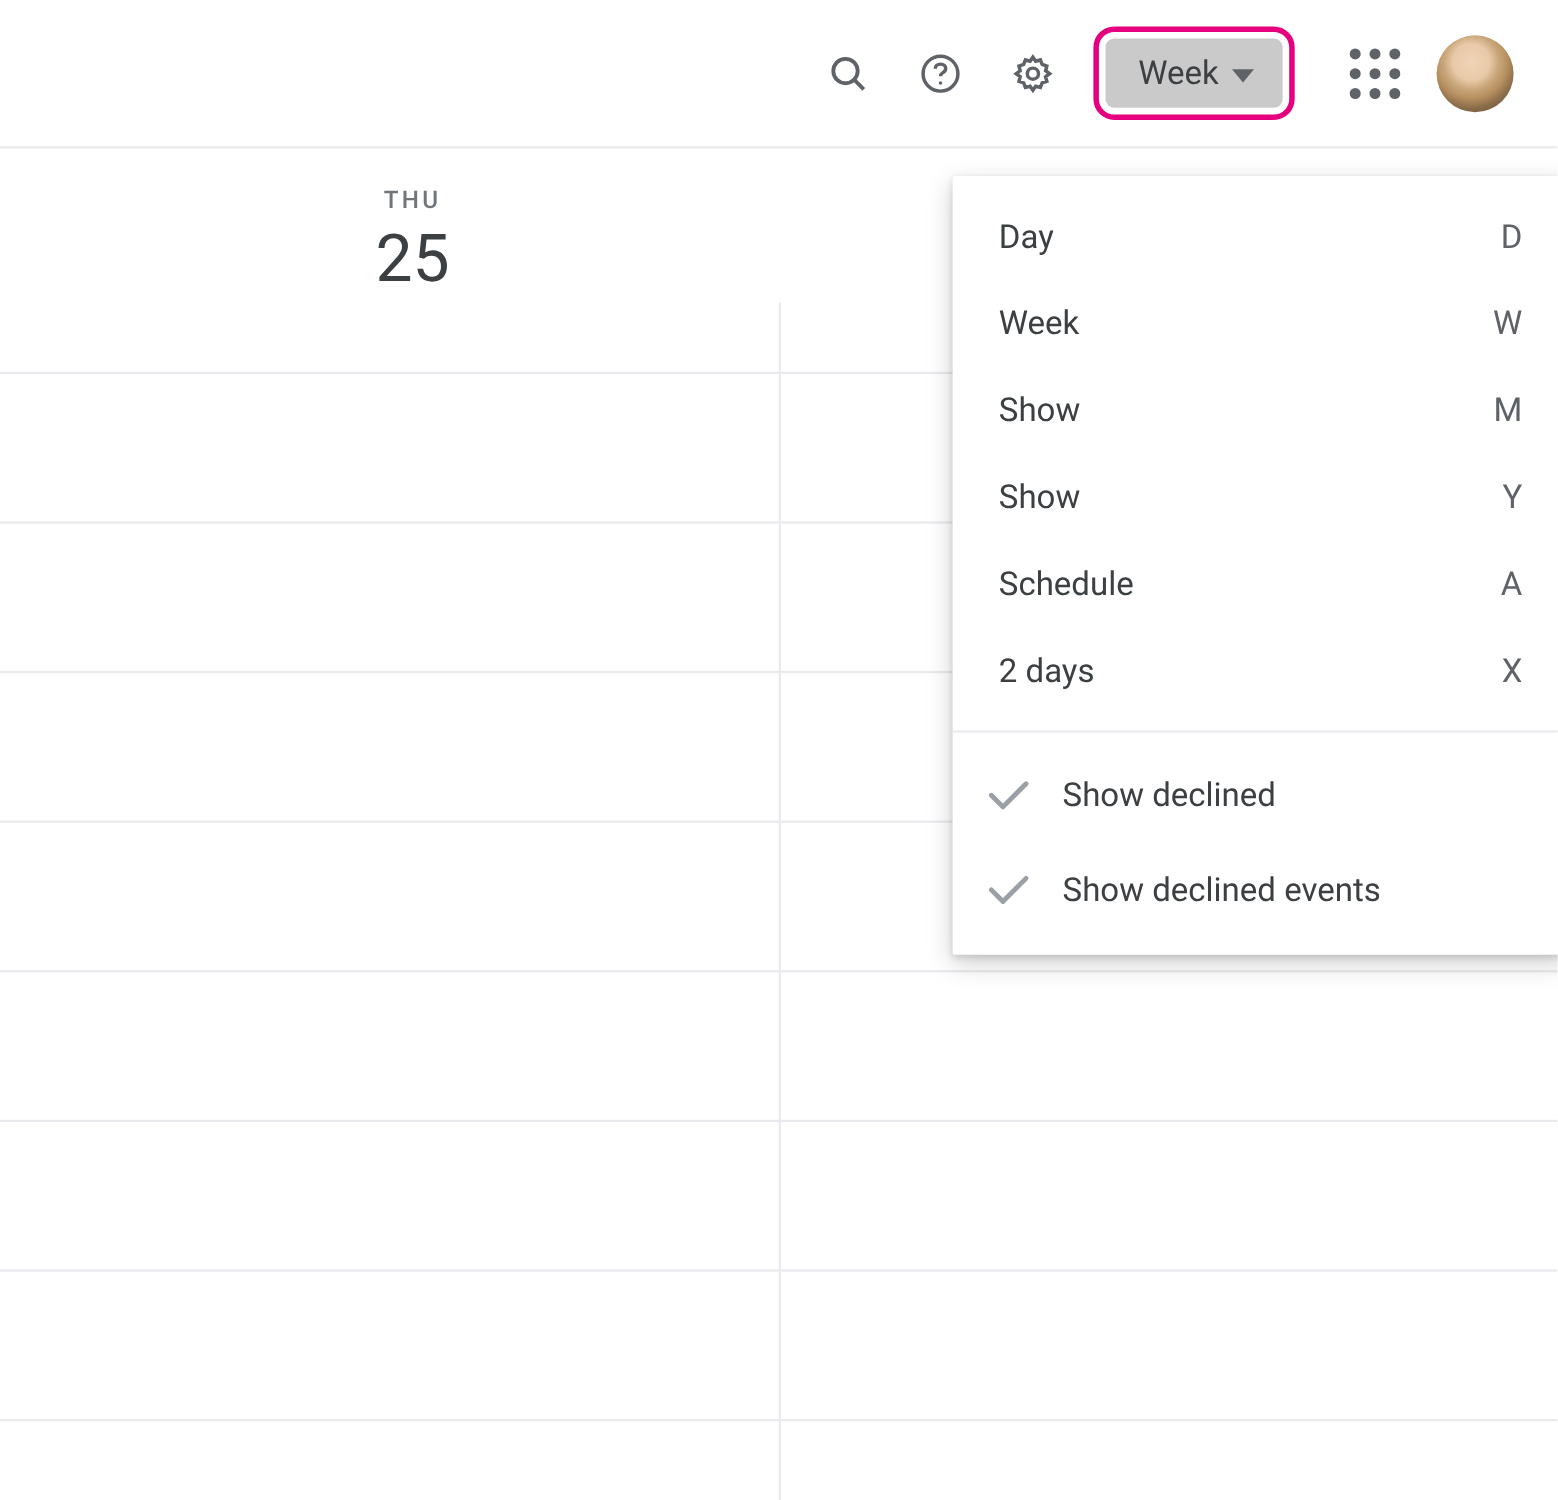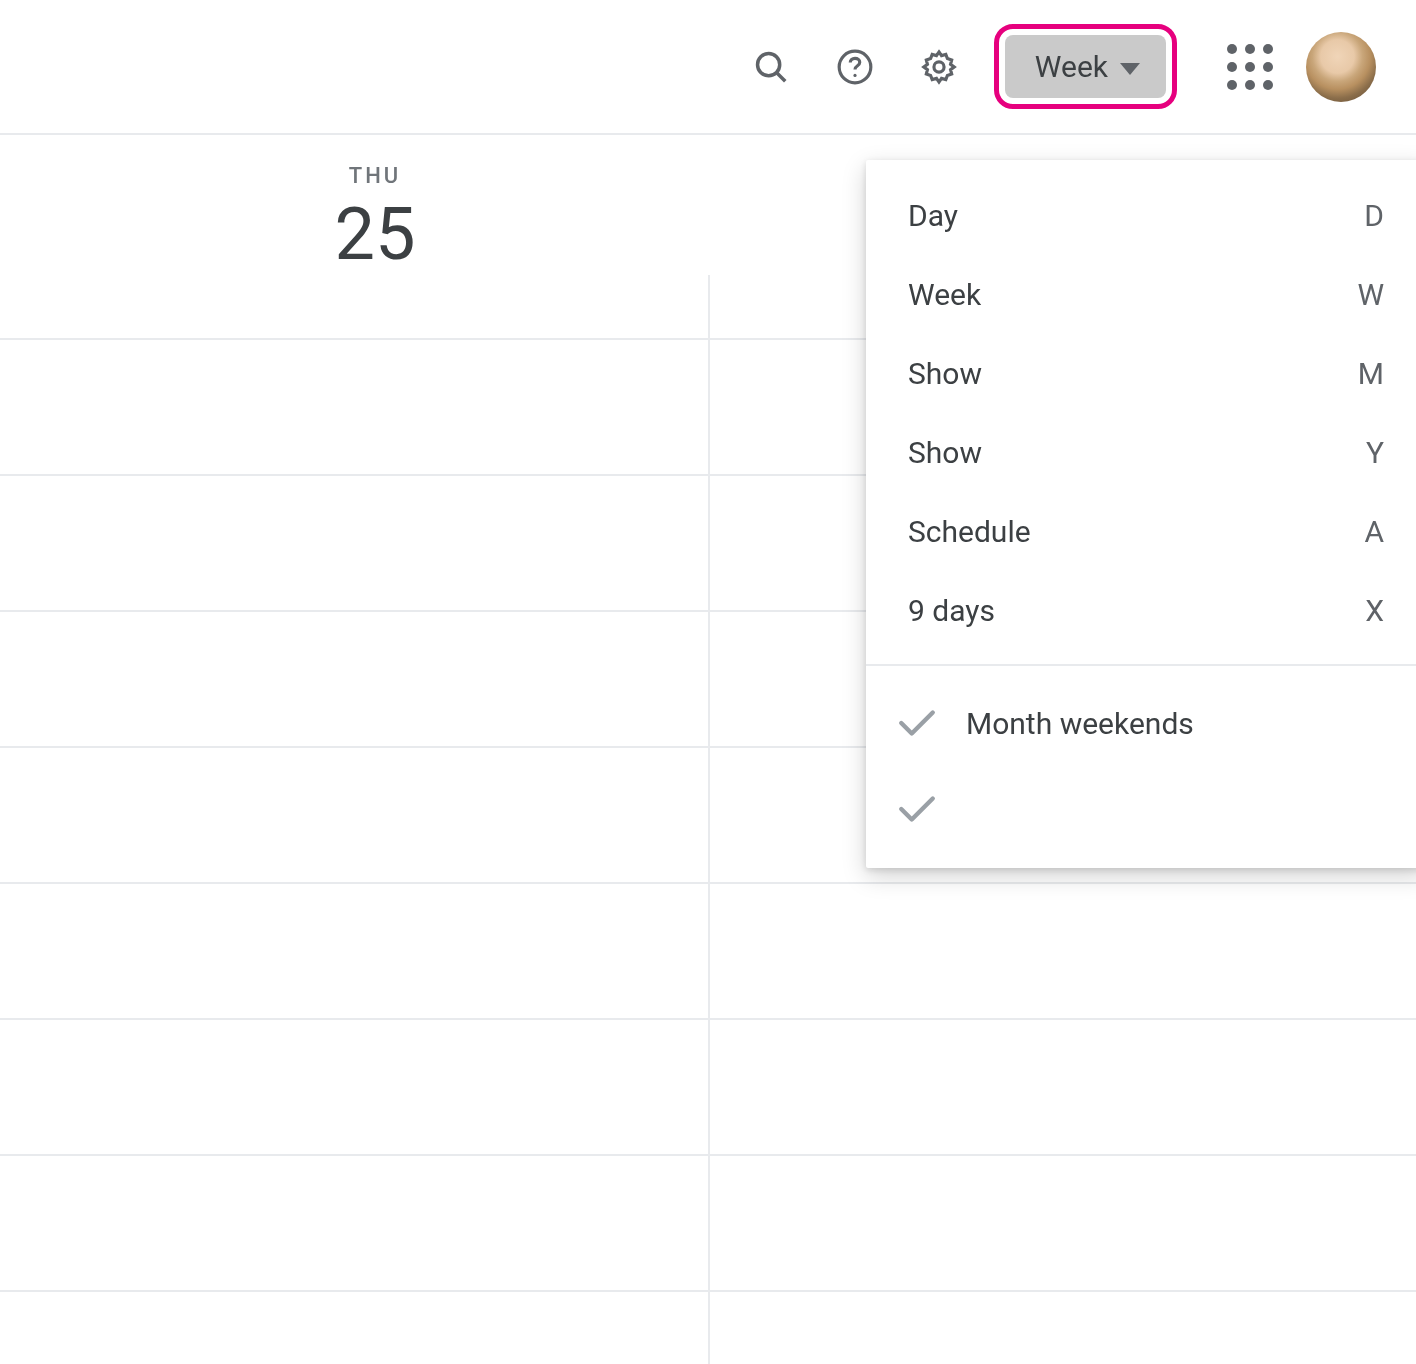--- a/index.html
+++ b/index.html
@@ -87,21 +87,21 @@
       padding-left: 42px;
     }
     .day-name {
       font-size: 22px;
       font-weight: 500;
       letter-spacing: 3px;
       color: #70757a;
       text-transform: uppercase;
     }
     .day-num {
-      font-size: 72px;
+      font-size: 60px;
       font-weight: 400;
       color: #3c4043;
     }
     .hour-row {
       height: 136px;
       border-bottom: 2px solid #e8eaed;
       display: flex;
     }
     .hour-row .cell {
       width: 50%;
@@ -270,28 +270,29 @@
   </div>
   <div class="menu-item">
     <span>Show</span>
     <span class="shortcut">Y</span>
   </div>
   <div class="menu-item">
     <span>Schedule</span>
     <span class="shortcut">A</span>
   </div>
   <div class="menu-item">
-    <span>9 days</span>
+    <span>2 days</span>
     <span class="shortcut">X</span>
   </div>
   <div class="menu-divider"></div>
   <div class="menu-toggle">
     <svg viewBox="0 0 24 24" fill="none" stroke="#9aa0a6" stroke-width="2.5" stroke-linecap="round" stroke-linejoin="round">
         <polyline points="3 12 9 18 21 6"></polyline>
       </svg>
-    <span>Month weekends</span>
+    <span>Show declined</span>
   </div>
   <div class="menu-toggle">
     <svg viewBox="0 0 24 24" fill="none" stroke="#9aa0a6" stroke-width="2.5" stroke-linecap="round" stroke-linejoin="round">
         <polyline points="3 12 9 18 21 6"></polyline>
       </svg>
+    <span>Show declined events</span>
   </div>
 </div>
 
 </body></html>

